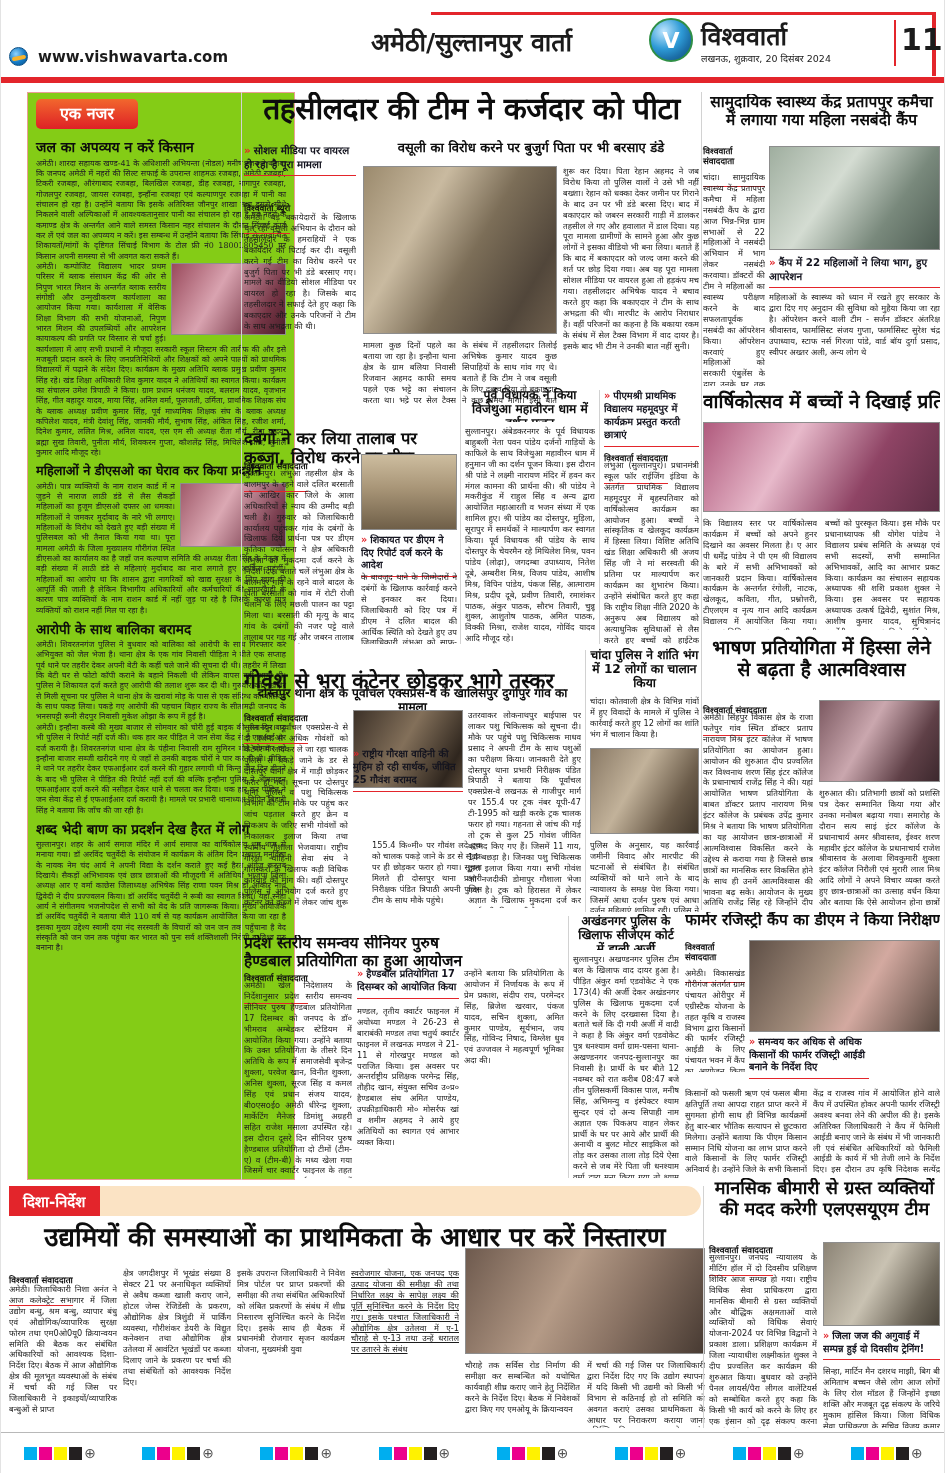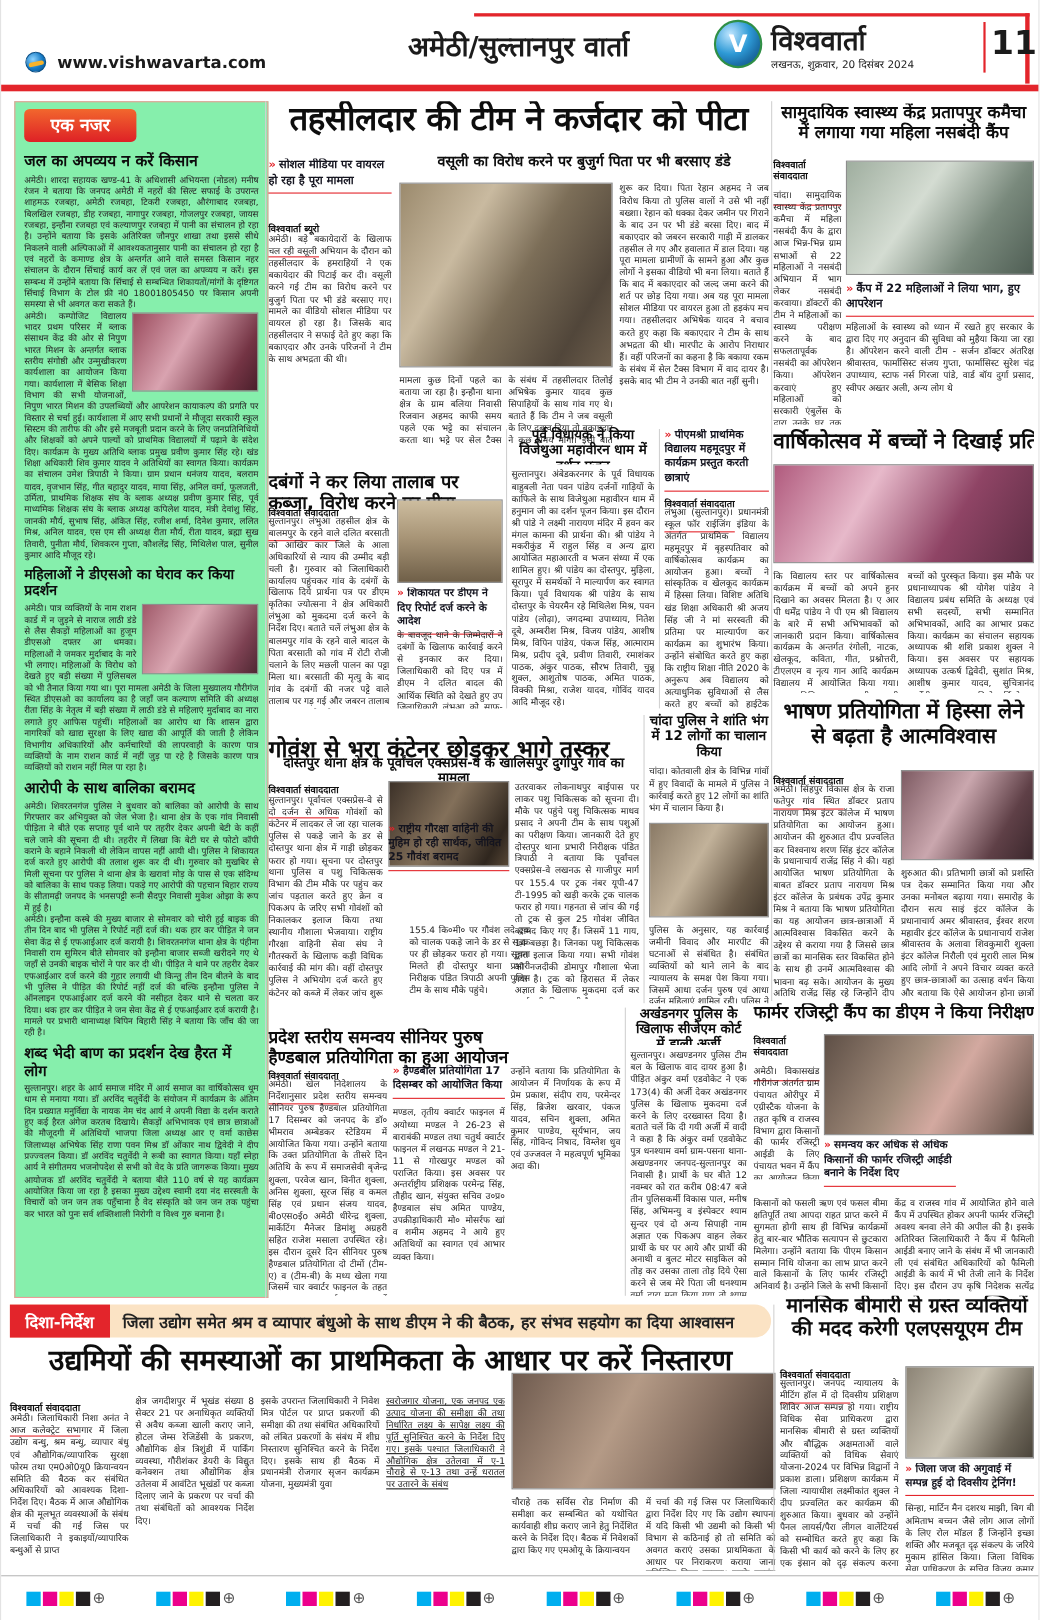--- a/index.html
+++ b/index.html
@@ -40,22 +40,22 @@
   .site-icon { display:inline-block; width:19px; height:19px; border-radius:50%;
                background:radial-gradient(circle at 35% 35%,#8fd4ff,#1479c4 55%,#0a4f86);
                border:1px solid #0a4f86; vertical-align:middle; margin-right:5px; position:relative; }
   .site-icon::after{ content:""; position:absolute; left:2px; top:8px; width:14px; height:4px;
                background:#f7b32b; border-radius:2px; transform:rotate(-12deg); }
   .logo-circle { display:inline-block; width:44px; height:44px; border-radius:50%;
                background:radial-gradient(circle at 32% 28%,#bfe6ff,#2e9ad6 45%,#1c6fa8 70%,#0f4c7a);
                border:2px solid #2f8f46; color:#fff; font-weight:700; font-size:22px;
                text-align:center; line-height:42px; vertical-align:middle; }
   
-  .rail { left:12px; top:92px; width:231px; height:1088px; border:1px solid #eb9d96;
-          background:#86efac; padding:5px 8px; overflow:hidden; }
+  .rail { left:26px; top:92px; width:268px; height:1088px; border:1px solid #eb9d96;
+          background:#84cc16; padding:5px 8px; overflow:hidden; }
   .rail-title { background:linear-gradient(180deg,#f2672d,#de2126); color:#ffffff; font-weight:700;
           font-size:16px; padding:3px 24px 5px; border-radius:5px; display:inline-block; margin:1px 0 5px; }
   .brief-title { font-size:12.8px; font-weight:700; color:#0c0c0c; line-height:1.18; margin:5px 0 3px; }
   .brief-body { font-size:7.9px; line-height:1.31; text-align:justify; color:#232323; }
   .float-ph { float:right; margin:1px 0 2px 5px; }
   
   .foot-rule { left:0; top:1432px; width:945px; height:1px; background:#b8b8b8; }
   .cmyk-row { left:0; top:1441px; width:945px; height:24px; display:flex;
               justify-content:space-around; align-items:center; }
   .cmyk-g { display:flex; gap:2px; align-items:center; }
@@ -66,21 +66,21 @@
   .disha-banner { left:8px; top:1186px; width:692px; height:30px; background:#fbe3c4;
                   border-radius:0 15px 15px 0; display:flex; align-items:center; }
   .disha-label { background:#e3252b; color:#fff; font-weight:700; font-size:15px;
                  padding:4px 14px; height:30px; display:flex; align-items:center; }
   .disha-text { font-weight:700; font-size:14.5px; color:#222; padding:0 12px; white-space:nowrap; overflow:hidden; }
 </style>
 </head>
 <body>
 
 <div class="abs hdr-frame"></div>
-<div class="abs" style="left:22px; top:46px;">
+<div class="abs" style="left:8px; top:46px;">
   <span class="site-icon"></span>
   <span style="font-weight:700; font-size:15px; vertical-align:middle;">www.vishwavarta.com</span>
 </div>
 <div class="abs" style="left:243px; top:24px; width:455px; font-size:25px; font-weight:700; text-align:center;">अमेठी/सुल्तानपुर वार्ता</div>
 <div class="abs" style="left:648px; top:18px;">
   <span class="logo-circle">V</span>
 </div>
 <div class="abs" style="left:700px; top:18px; font-size:25px; font-weight:700;">विश्ववार्ता</div>
 <div class="abs" style="left:700px; top:52px; font-size:9.5px; color:#222;">लखनऊ,  शुक्रवार, 20 दिसंबर 2024</div>
 <div class="abs" style="left:893px; top:20px; height:46px; border-left:2px solid #e3252b;"></div>
@@ -230,21 +230,20 @@
 <div class="abs hl" style="left:702px; top:636px; width:237px; height:58px; font-size:19px;">भाषण प्रतियोगिता में हिस्सा लेने से बढ़ता है आत्मविश्वास</div>
 <div class="abs" style="left:702px; top:698px;">
   <span class="byl">विश्ववार्ता संवाददाता</span>
 </div>
 <div class="abs bt" style="left:702px; top:712px; width:110px; height:196px;">अमेठी। सिंहपुर विकास क्षेत्र के राजा फतेपुर गांव स्थित डॉक्टर प्रताप नारायण मिश्र इंटर कॉलेज में भाषण प्रतियोगिता का आयोजन हुआ। आयोजन की शुरुआत दीप प्रज्वलित कर विश्वनाथ शरण सिंह इंटर कॉलेज के प्रधानाचार्य राजेंद्र सिंह ने की। यहां आयोजित भाषण प्रतियोगिता के बाबत डॉक्टर प्रताप नारायण मिश्र इंटर कॉलेज के प्रबंधक उपेंद्र कुमार मिश्र ने बताया कि भाषण प्रतियोगिता का यह आयोजन छात्र-छात्राओं में आत्मविश्वास विकसित करने के उद्देश्य से कराया गया है जिससे छात्र छात्रों का मानसिक स्तर विकसित होने के साथ ही उनमें आत्मविश्वास की भावना बढ़ सके। आयोजन के मुख्य अतिथि राजेंद्र सिंह रहे जिन्होंने दीप प्रज्वलित कर कार्यक्रम की</div>
 <div class="abs ph ph-speech" style="left:818px; top:700px; width:121px; height:82px;"></div>
 <div class="abs bt" style="left:818px; top:788px; width:121px; height:120px;">शुरुआत की। प्रतिभागी छात्रों को प्रशस्ति पत्र देकर सम्मानित किया गया और उनका मनोबल बढ़ाया गया। समारोह के दौरान सत्य साइं इंटर कॉलेज के प्रधानाचार्य अमर श्रीवास्तव, ईश्वर शरण महावीर इंटर कॉलेज के प्रधानाचार्य राजेश श्रीवास्तव के अलावा शिवकुमारी शुक्ला इंटर कॉलेज निरौली एवं मुरारी लाल मिश्र आदि लोगों ने अपने विचार व्यक्त करते हुए छात्र-छात्राओं का उत्साह वर्धन किया और बताया कि ऐसे आयोजन होना छात्रों के मानसिक उत्थान के लिए जरूरी हैं।</div>
 
 <div class="abs disha-banner">
   <div class="disha-label">दिशा-निर्देश</div>
-  <div class="disha-text">जिला उद्योग समेत श्रम व व्यापार बंधुओ के साथ डीएम ने की बैठक, हर संभव सहयोग का दिया आश्वासन</div>
 </div>
 <div class="abs hl" style="left:8px; top:1222px; width:692px; height:40px; font-size:26px; white-space:nowrap;">उद्यमियों की समस्याओं का प्राथमिकता के आधार पर करें निस्तारण</div>
 <div class="abs" style="left:8px; top:1268px;">
   <span class="byl">विश्ववार्ता संवाददाता</span>
 </div>
 <div class="abs bt" style="left:8px; top:1284px; width:108px; height:144px;">अमेठी। जिलाधिकारी निशा अनंत ने आज कलेक्ट्रेट सभागार में जिला उद्योग बन्धु, श्रम बन्धु, व्यापार बंधु एवं औद्योगिक/व्यापारिक सुरक्षा फोरम तथा एम0ओ0यू0 क्रियान्वयन समिति की बैठक कर संबंधित अधिकारियों को आवश्यक दिशा-निर्देश दिए। बैठक में आज औद्योगिक क्षेत्र की मूलभूत व्यवस्थाओं के संबंध में चर्चा की गई जिस पर जिलाधिकारी ने इकाइयों/व्यापारिक बन्धुओं से प्राप्त</div>
 <div class="abs bt" style="left:122px; top:1268px; width:108px; height:160px;">क्षेत्र जगदीशपुर में भूखंड संख्या 8 सेक्टर 21 पर अनाधिकृत व्यक्तियों से अवैध कब्जा खाली कराए जाने, होटल जेम्स रेजिडेंसी के प्रकरण, औद्योगिक क्षेत्र त्रिशुंडी में पार्किंग व्यवस्था, गौरीशंकर डेयरी के विद्युत कनेक्शन तथा औद्योगिक क्षेत्र उतेलवा में आवंटित भूखंडों पर कब्जा दिलाए जाने के प्रकरण पर चर्चा की तथा संबंधितों को आवश्यक निर्देश दिए।</div>
 <div class="abs bt" style="left:236px; top:1268px; width:108px; height:160px;">इसके उपरान्त जिलाधिकारी ने निवेश मित्र पोर्टल पर प्राप्त प्रकरणों की समीक्षा की तथा संबंधित अधिकारियों को लंबित प्रकरणों के संबंध में शीघ्र निस्तारण सुनिश्चित करने के निर्देश दिए। इसके साथ ही बैठक में प्रधानमंत्री रोजगार सृजन कार्यक्रम योजना, मुख्यमंत्री युवा</div>
 <div class="abs bt" style="left:350px; top:1268px; width:108px; height:160px;text-decoration:underline;">स्वरोजगार योजना, एक जनपद एक उत्पाद योजना की समीक्षा की तथा निर्धारित लक्ष्य के सापेक्ष लक्ष्य की पूर्ति सुनिश्चित करने के निर्देश दिए गए। इसके पश्चात जिलाधिकारी ने औद्योगिक क्षेत्र उतेलवा में ए-1 चौराहे से ए-13 तथा उन्हें धरातल पर उतारने के संबंध</div>
 <div class="abs ph ph-meeting" style="left:464px; top:1248px; width:240px; height:106px;"></div>

